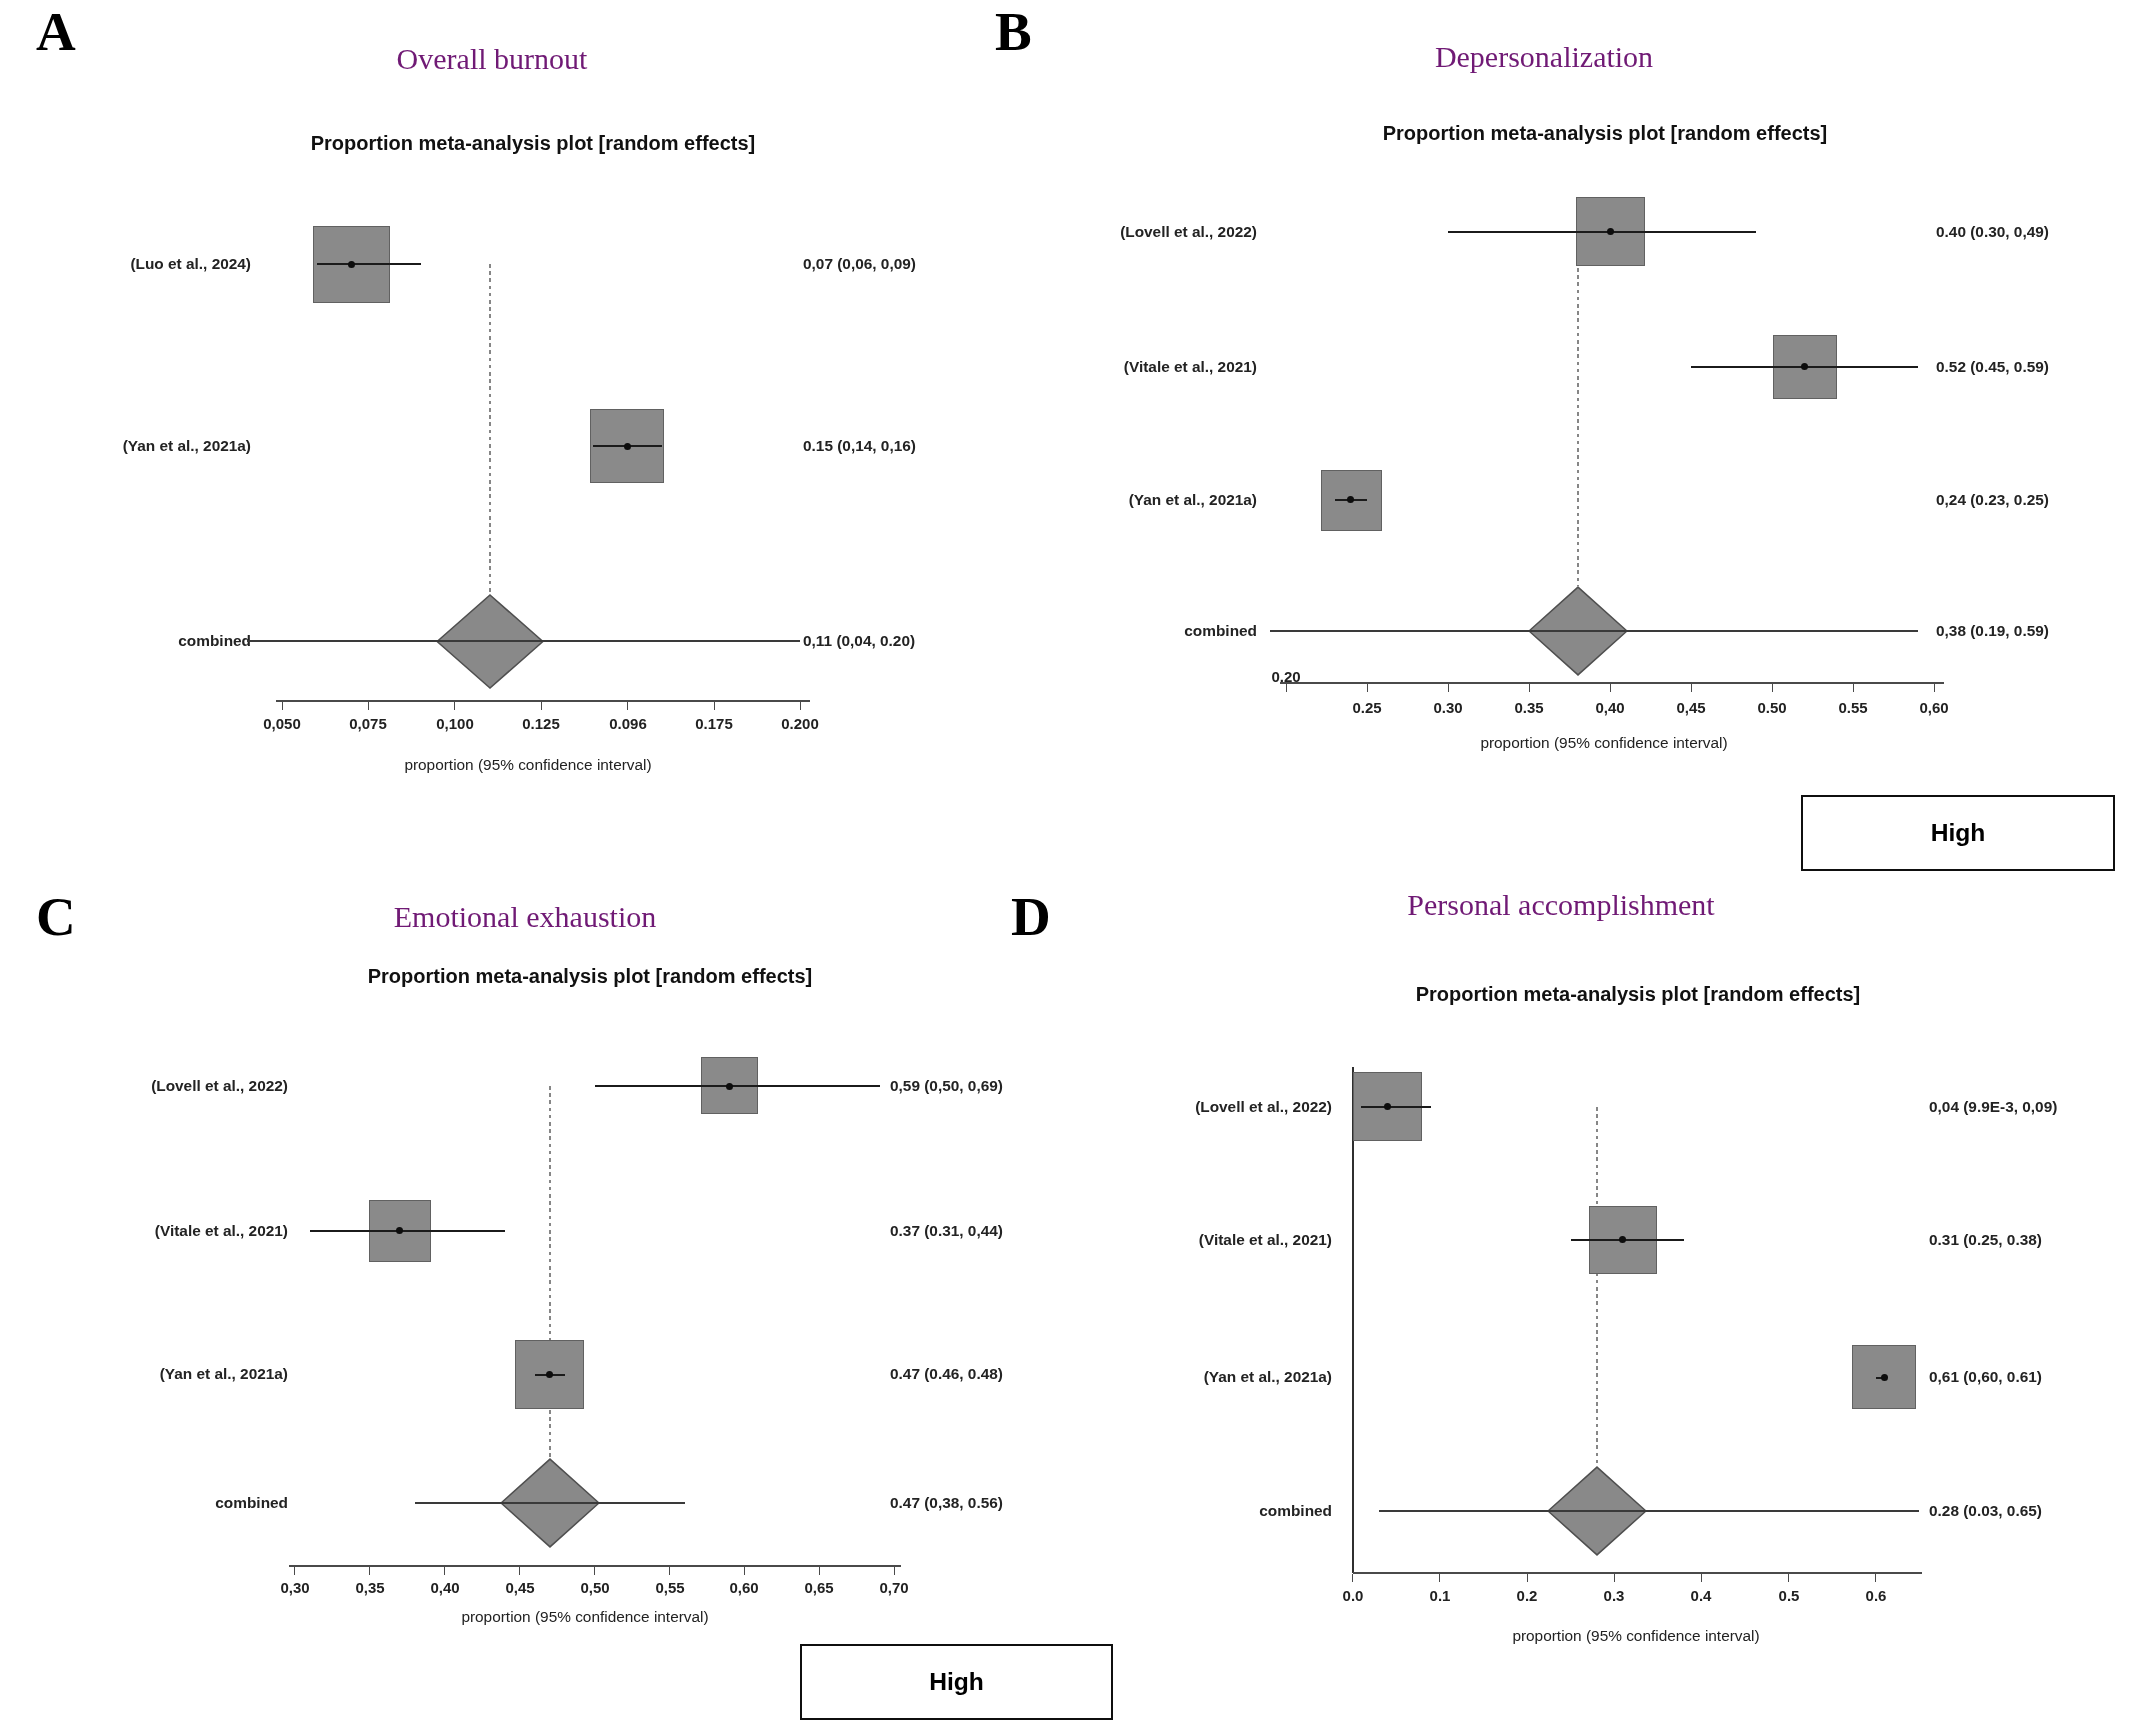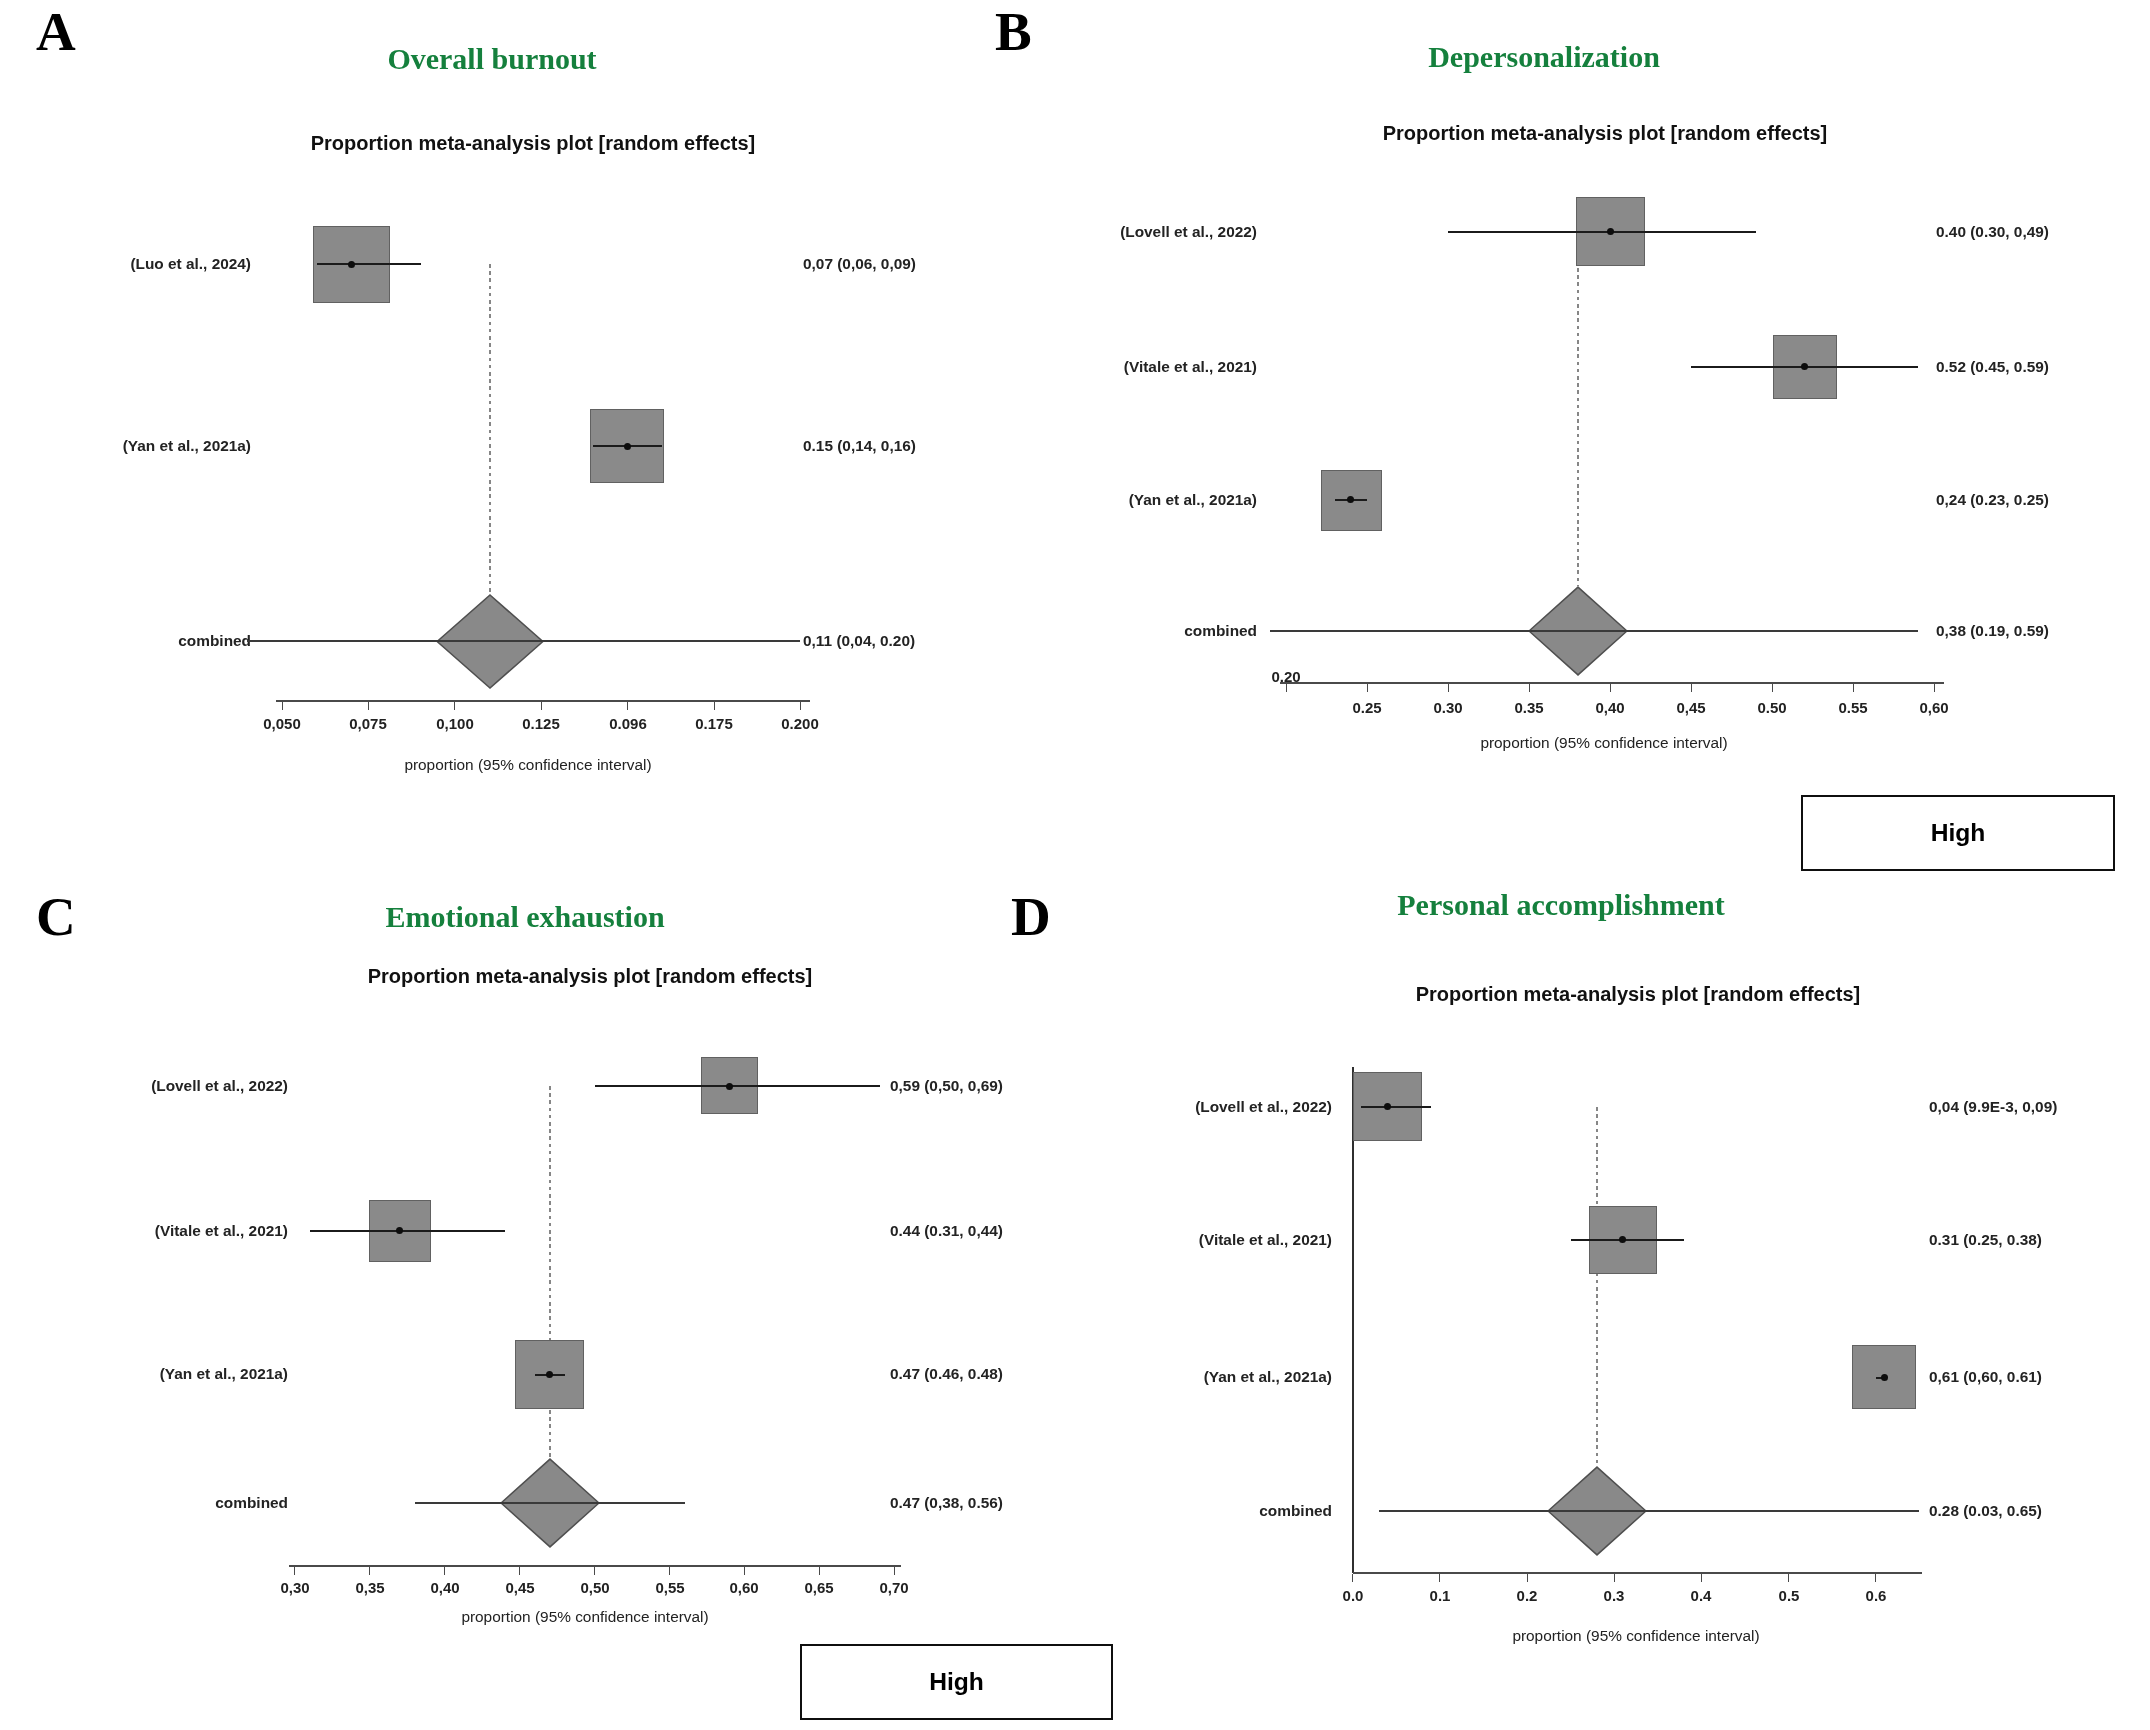--- a/index.html
+++ b/index.html
@@ -1,21 +1,21 @@
 <!DOCTYPE html>
 <html style="font-size:8.2px"><head>
 <meta charset="utf-8">
 <style>
   html,body{margin:0;padding:0;background:#ffffff;}
   #figure-root{position:relative;width:2151px;height:1731px;background:#ffffff;overflow:hidden;
     font-family:"Liberation Sans","DejaVu Sans",sans-serif;color:#1c1c1c;}
   .abs{position:absolute;}
   .panel-letter{font-family:"Liberation Serif","DejaVu Serif",serif;font-weight:700;font-size:55px;line-height:1;color:#000;}
-  .chart-title{font-family:"Liberation Serif","DejaVu Serif",serif;font-weight:700;font-size:30px;white-space:nowrap;
-    transform:translate(-50%,-50%);color:#15803d;}
+  .chart-title{font-family:"Liberation Serif","DejaVu Serif",serif;font-weight:400;font-size:30px;white-space:nowrap;
+    transform:translate(-50%,-50%);color:#701a75;}
   .chart-subtitle{font-weight:700;font-size:20px;white-space:nowrap;transform:translate(-50%,-50%);color:#111;}
   .row-label{font-weight:600;font-size:15.4px;white-space:nowrap;transform:translate(-100%,-50%);color:#232323;}
   .row-value{font-weight:600;font-size:15.4px;white-space:nowrap;transform:translateY(-50%);color:#232323;}
   .sq{background:#8a8a8a;border:1px solid #616161;box-sizing:border-box;}
   .whisker{height:1.5px;background:#1b1b1b;}
   .comb-whisker{height:1.5px;background:#3a3a3a;}
   .dot{width:7.2px;height:7.2px;background:#0d0d0d;border-radius:50%;}
   .dashed{width:1.5px;background:repeating-linear-gradient(to bottom,#868686 0 3.6px,transparent 3.6px 7.2px);}
   .vaxis{width:1.5px;background:#2f2f2f;}
   .axisline{height:1.5px;background:#4a4a4a;}
@@ -119,21 +119,21 @@
     <div class="abs dashed" style="left: 549px; top: 1086px; height: 372px;"></div>
     <div class="abs row-label" style="left: 288px; top: 1086px;">(Lovell et al., 2022)</div>
     <div class="abs sq" style="left: 701px; top: 1057px; width: 57px; height: 57px;"></div>
     <div class="abs whisker" style="left: 595px; top: 1085px; width: 285px;"></div>
     <div class="abs dot" style="left: 726px; top: 1083px;"></div>
     <div class="abs row-value" style="left: 890px; top: 1086px;">0,59 (0,50, 0,69)</div>
     <div class="abs row-label" style="left: 288px; top: 1231px;">(Vitale et al., 2021)</div>
     <div class="abs sq" style="left: 369px; top: 1200px; width: 62px; height: 62px;"></div>
     <div class="abs whisker" style="left: 310px; top: 1230px; width: 195px;"></div>
     <div class="abs dot" style="left: 396px; top: 1227px;"></div>
-    <div class="abs row-value" style="left: 890px; top: 1231px;">0.44 (0.31, 0,44)</div>
+    <div class="abs row-value" style="left: 890px; top: 1231px;">0.37 (0.31, 0,44)</div>
     <div class="abs row-label" style="left: 288px; top: 1374px;">(Yan et al., 2021a)</div>
     <div class="abs sq" style="left: 515px; top: 1340px; width: 69px; height: 69px;"></div>
     <div class="abs whisker" style="left: 535px; top: 1374px; width: 30px;"></div>
     <div class="abs dot" style="left: 546px; top: 1371px;"></div>
     <div class="abs row-value" style="left: 890px; top: 1374px;">0.47 (0.46, 0.48)</div>
     <div class="abs row-label" style="left: 288px; top: 1503px;">combined</div>
     <div class="abs" style="left: 500px; top: 1458px; width: 100px; height: 90px;"><svg width="100" height="90" viewBox="0 0 195 175">
         <polygon points="97.5,2 193,87.5 97.5,173 2,87.5" fill="#898989" stroke="#4f4f4f" stroke-width="3"></polygon>
       </svg></div>
     <div class="abs comb-whisker" style="left: 415px; top: 1502px; width: 270px;"></div>

